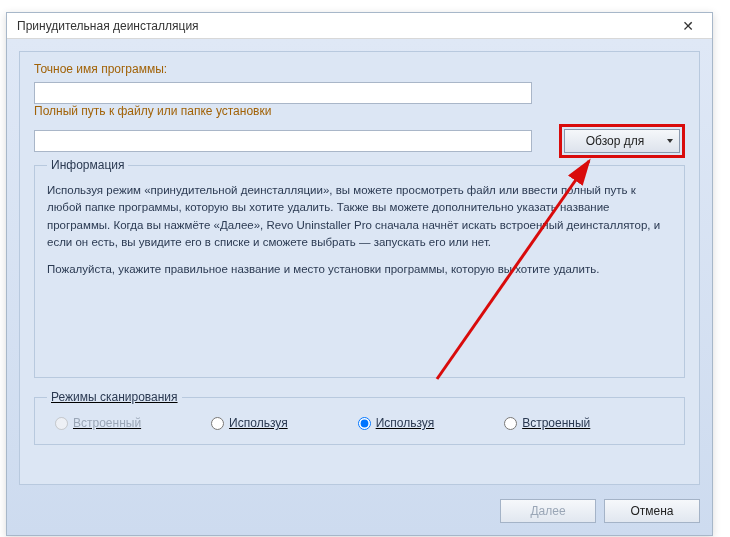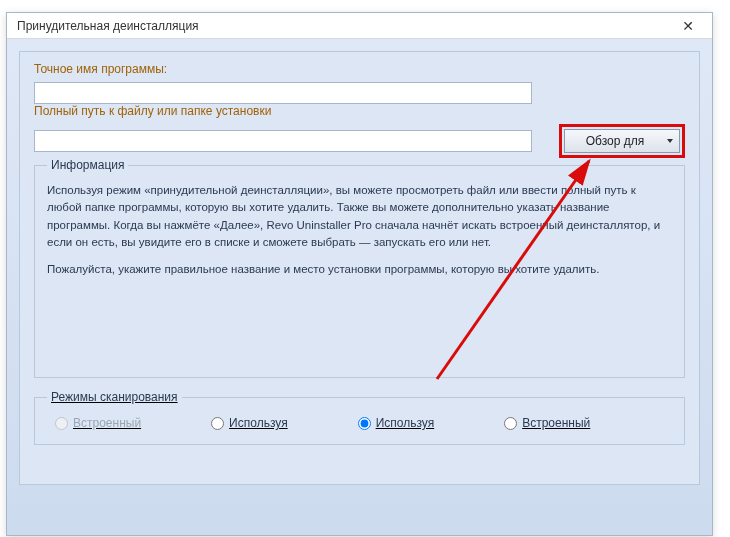--- a/index.html
+++ b/index.html
@@ -217,20 +217,24 @@
             <span>Используя</span>
           </label>
           <label class="radio-item">
             <input type="radio" name="scan" style="">
             <span>Встроенный</span>
           </label>
         </div>
       </fieldset>
     </div>
 
+    <div class="footer">
+      <button class="disabled" disabled="">Далее</button>
+      <button>Отмена</button>
+    </div>
 
     <svg class="arrow-svg">
       <defs>
         <marker id="arrhead" markerWidth="10" markerHeight="10" refX="8" refY="3" orient="auto">
           <path d="M0,0 L9,3 L0,6 Z" fill="#d90b0b"></path>
         </marker>
       </defs>
       <line x1="430" y1="340" x2="582" y2="122" stroke="#d90b0b" stroke-width="3" marker-end="url(#arrhead)"></line>
     </svg>
 

